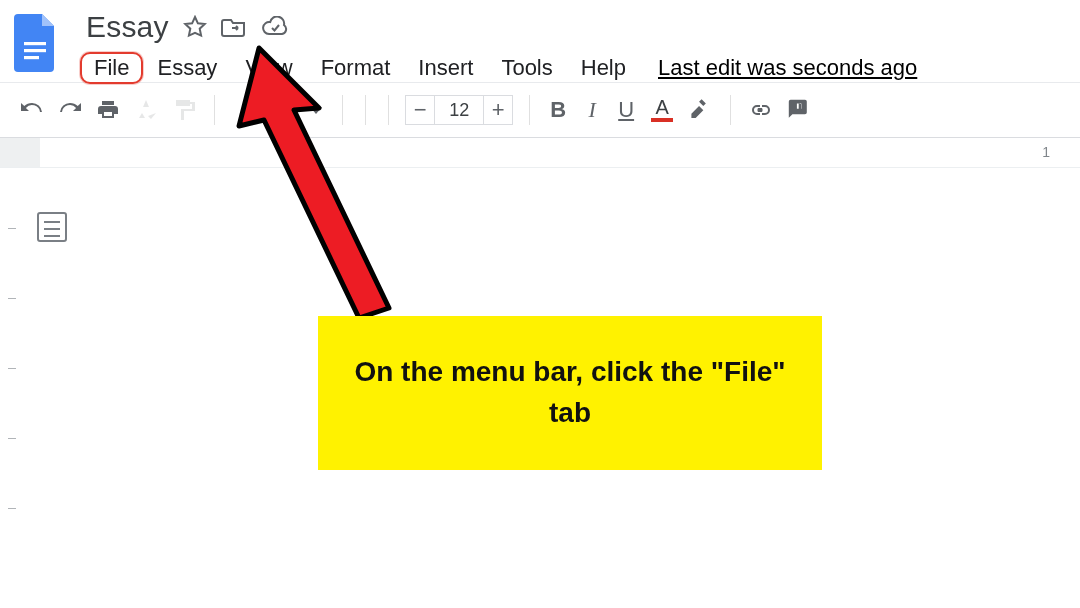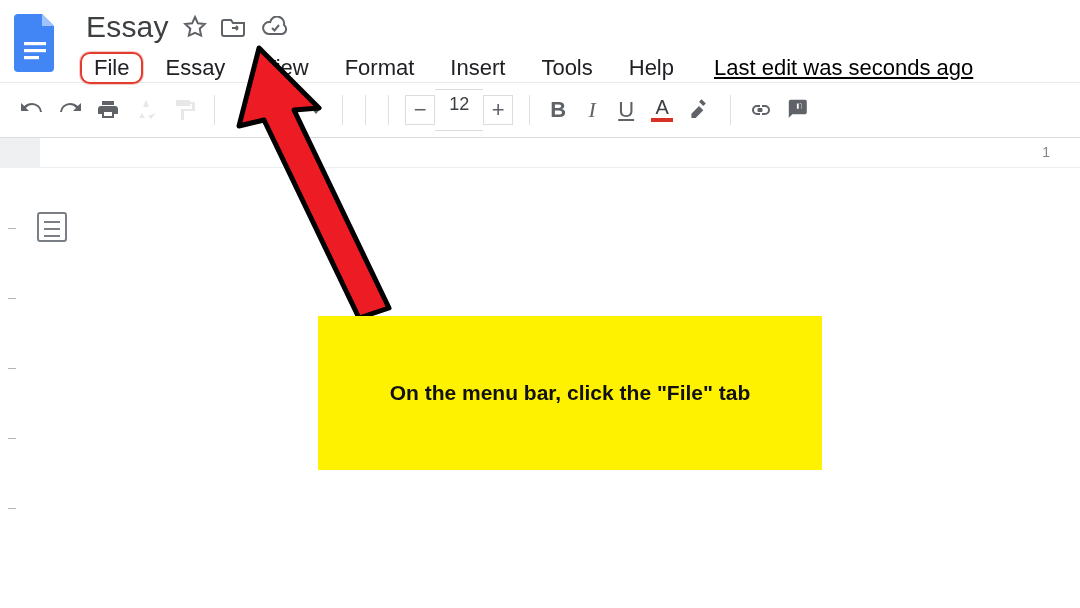--- a/index.html
+++ b/index.html
@@ -36,21 +36,21 @@
   .doc-title {
     font-size: 30px;
     color: #3c4043;
     letter-spacing: 0.2px;
     font-weight: 400;
   }
   .title-icon { color: #5f6368; display:flex; align-items:center; }
   .menubar {
     display: flex;
     align-items: center;
-    gap: 8px;
+    gap: 0;
     margin-top: 8px;
     font-size: 22px;
     color: #202124;
   }
   .menu-item {
     padding: 3px 14px;
     border-radius: 4px;
     cursor: pointer;
   }
   .menu-item.highlighted {
@@ -99,21 +99,21 @@
     display:flex; align-items:center;
   }
   .fs-btn {
     width: 30px; height: 30px;
     border: 1px solid #dadce0;
     display:flex; align-items:center; justify-content:center;
     color:#5f6368; font-size: 22px;
     background:#fff;
   }
   .fs-val {
-    width: 48px; height: 42px;
+    width: 48px; height: 30px;
     border: 1px solid #dadce0;
     border-left: none; border-right: none;
     text-align: center; line-height: 28px;
     font-size: 18px; color:#3c4043;
   }
   .bold { font-weight: 700; color:#5f6368; font-size:22px; width:24px; text-align:center;}
   .italic { font-style: italic; font-family: Georgia, serif; color:#5f6368; font-size:22px; width:24px; text-align:center;}
   .underline { text-decoration: underline; color:#5f6368; font-size:22px; width:24px; text-align:center;}
   .text-color {
     display:flex; flex-direction:column; align-items:center; width:28px;
@@ -191,21 +191,21 @@
     top: 148px;
     width: 504px;
     height: 154px;
     background: #FFF200;
     display:flex;
     align-items:center;
     justify-content:center;
     text-align:center;
     padding: 18px 36px;
     font-weight: 800;
-    font-size: 21px;
+    font-size: 28px;
     color: #111;
     line-height: 1.45;
   }
   .arrow {
     position:absolute;
     left: 115px;
     top: -130px;
     width: 230px;
     height: 300px;
     pointer-events: none;

